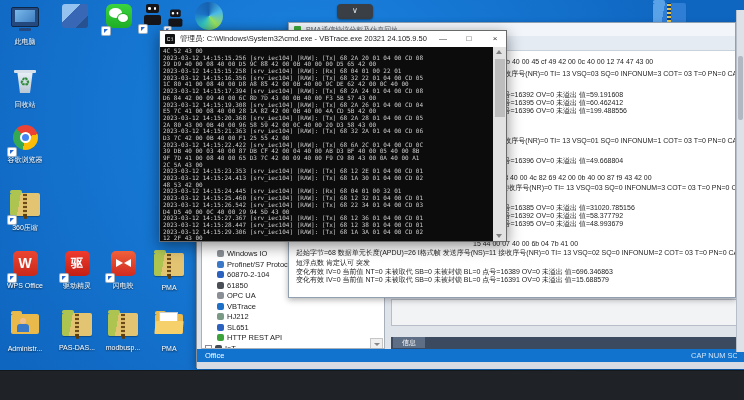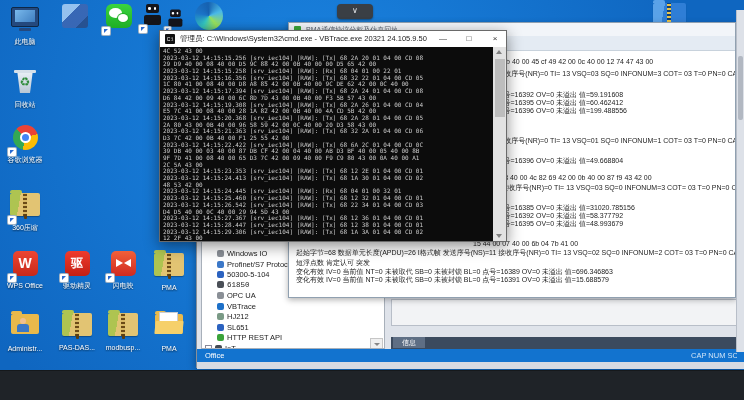--- a/index.html
+++ b/index.html
@@ -268,22 +268,22 @@
         </div>
       </div>
     <div class="dlabel">PMA</div>
   </div>
 
   <div id="ide">
     <div id="tree-panel">
       <div id="tree-items">
           <div class="tree-row" style="top: 209px; left: 15px;"><span class="tree-ico" style="background: rgb(138, 143, 150);"></span><span>Windows IO</span></div>
           <div class="tree-row" style="top: 219.5px; left: 15px;"><span class="tree-ico" style="background: rgb(60, 120, 200);"></span><span>Profinet/S7 Protocol</span></div>
-          <div class="tree-row" style="top: 230px; left: 15px;"><span class="tree-ico" style="background: rgb(43, 98, 192);"></span><span>50300-5-104</span></div>
-          <div class="tree-row" style="top: 240.5px; left: 15px; font-family: Liberation Mono, monospace;"><span class="tree-ico" style="background: rgb(74, 79, 87);"></span><span>61850</span></div>
+          <div class="tree-row" style="top: 230px; left: 15px;"><span class="tree-ico" style="background: rgb(43, 98, 192);"></span><span>60870-2-104</span></div>
+          <div class="tree-row" style="top: 240.5px; left: 15px;"><span class="tree-ico" style="background: rgb(74, 79, 87);"></span><span>61850</span></div>
           <div class="tree-row" style="top: 251px; left: 15px;"><span class="tree-ico" style="background: rgb(138, 143, 150);"></span><span>OPC UA</span></div>
           <div class="tree-row" style="top: 261.5px; left: 15px;"><span class="tree-ico" style="background: rgb(29, 112, 200);"></span><span>VBTrace</span></div>
           <div class="tree-row" style="top: 272px; left: 15px;"><span class="tree-ico" style="background: rgb(122, 154, 134);"></span><span>HJ212</span></div>
           <div class="tree-row" style="top: 282.5px; left: 15px;"><span class="tree-ico" style="background: rgb(43, 98, 192);"></span><span>SL651</span></div>
           <div class="tree-row" style="top: 293px; left: 15px;"><span class="tree-ico" style="background: rgb(58, 163, 58);"></span><span>HTTP REST API</span></div>
           <div class="tree-row" style="top: 303.5px; left: 3px;"><span class="tree-exp"><i></i></span><span class="tree-ico" style="background: rgb(68, 74, 82);"></span><span>IoT</span></div>
         </div>
       <div id="tree-sb-down">
           <i></i>
         </div>

